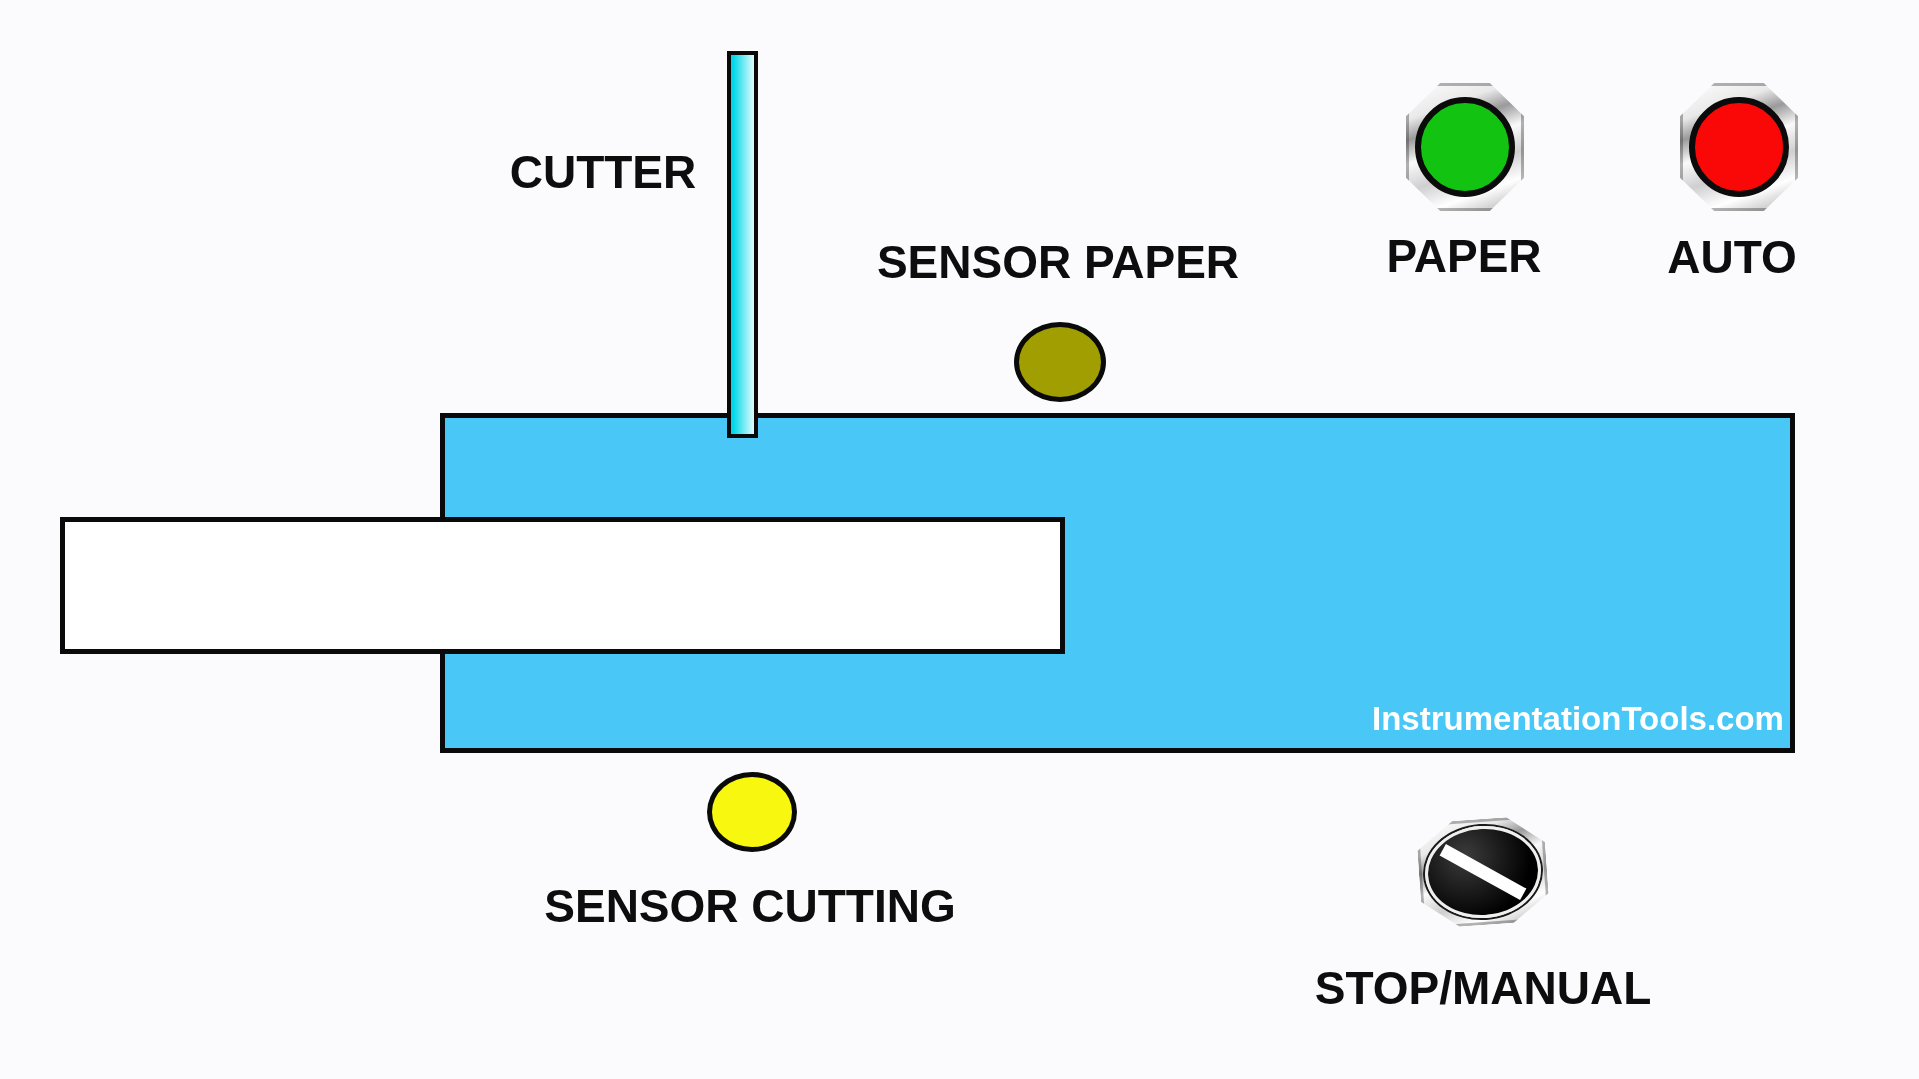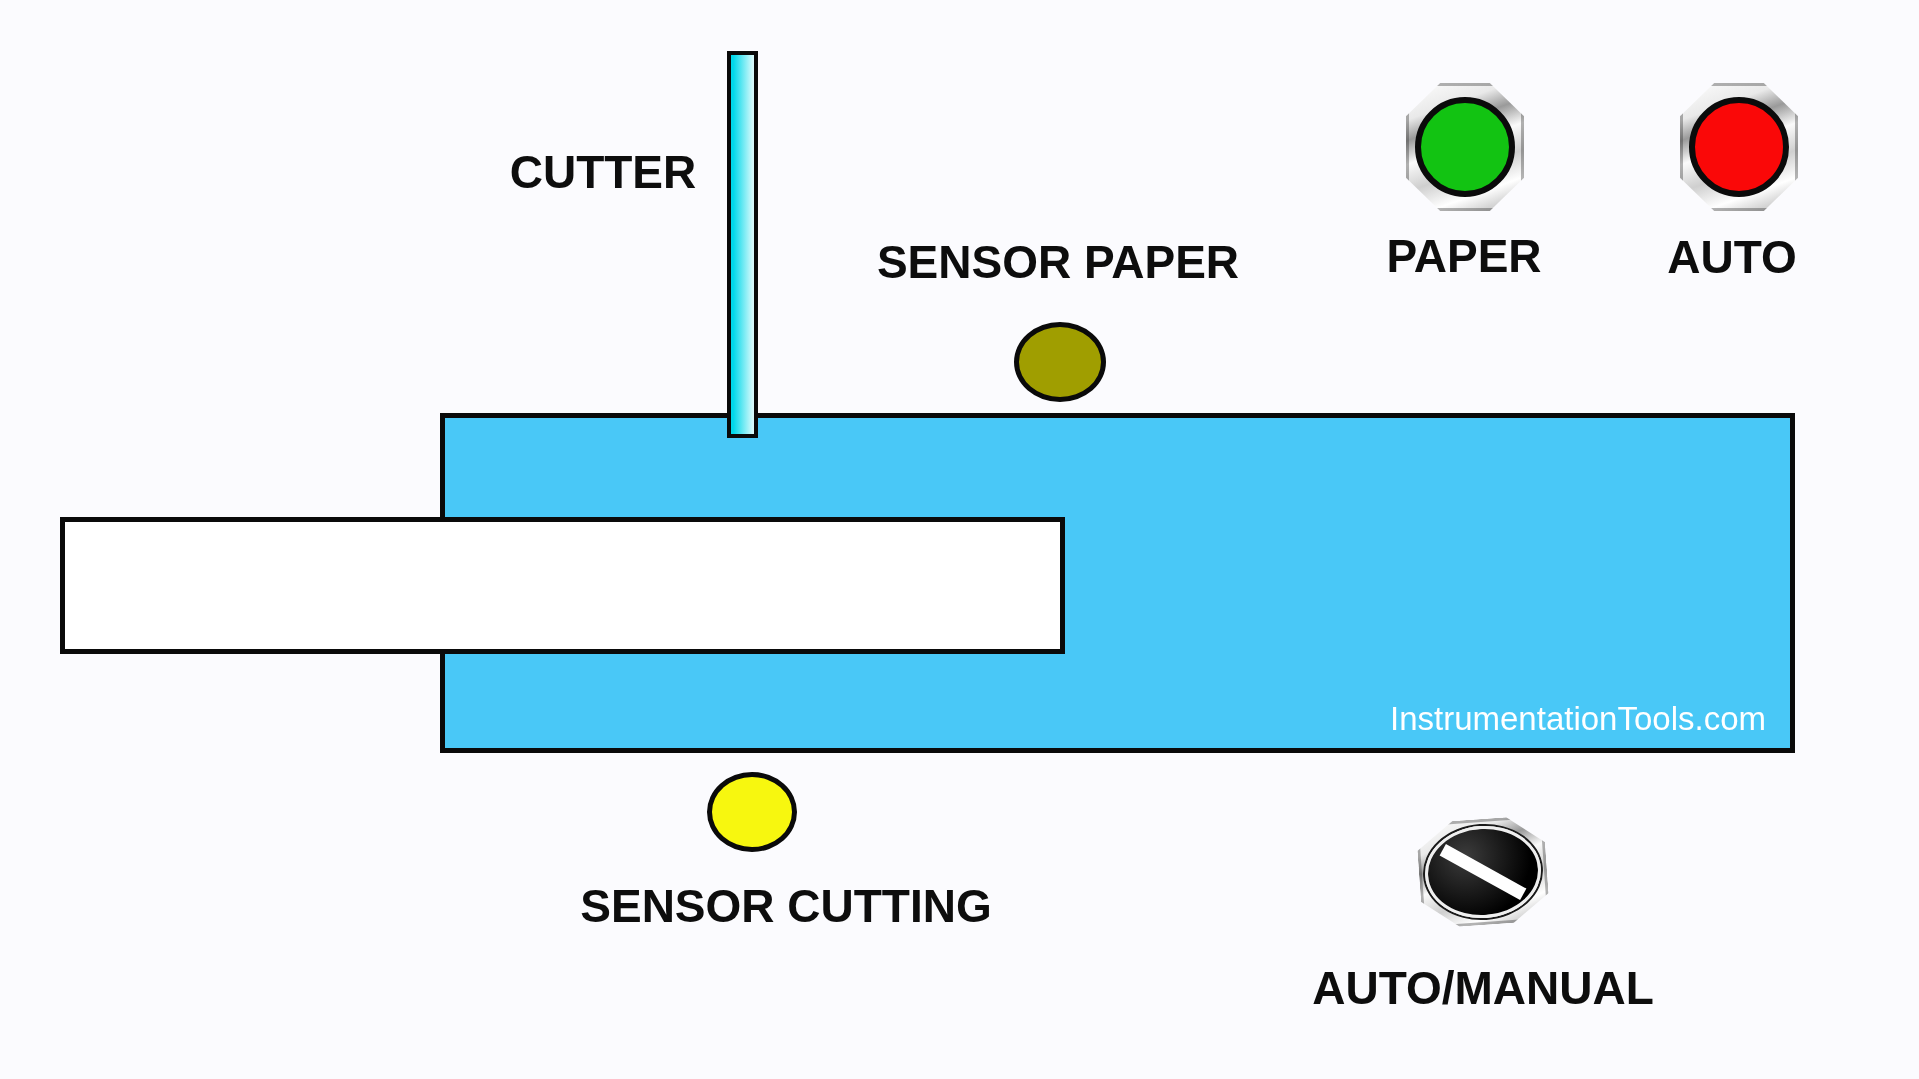--- a/index.html
+++ b/index.html
@@ -38,21 +38,21 @@
   .cutter-bar{
     position:absolute;left:727px;top:51px;
     width:23px;height:379px;
     background:linear-gradient(to right,var(--cutter_cyan,#00D8EA) 10%,var(--cutter_cyan_light,#D8FAFC) 95%);
     border:4px solid var(--outline,#0A0A0A);
     z-index:3;
   }
   .watermark{
     position:absolute;left:1578px;top:719px;
     transform:translate(-50%,-50%);
-    font-size:33px;font-weight:400;
+    font-size:33px;font-weight:700;
     color:var(--watermark_white,#FFFFFF);
     white-space:nowrap;z-index:4;
   }
   
   .sensor{
     position:absolute;border-radius:50%;
     border:5px solid var(--outline,#0A0A0A);
     z-index:4;
   }
   .sensor.paper-sensor{left:1014px;top:322px;width:82px;height:70px;background:var(--sensor_paper_olive,#A09E00);}
@@ -107,22 +107,22 @@
   <div class="conveyor"></div>
   <div class="paper"></div>
   <div class="cutter-bar"></div>
 
   <div class="label" style="left:1058px;top:262px;">SENSOR PAPER</div>
   <div class="label" style="left:603px;top:172px;">CUTTER</div>
   <div class="label" style="left:1464px;top:256px;">PAPER</div>
   <div class="label" style="left:1732px;top:257px;">AUTO</div>
   <div class="label" style="left:630px;top:587px;">PAPER</div>
   <div class="label" style="left:1585px;top:577px;">CONVEYOR</div>
-  <div class="label" style="left:786px;top:906px;">SENSOR CUTTING</div>
-  <div class="label" style="left:1483px;top:988px;">AUTO/MANUAL</div>
+  <div class="label" style="left:750px;top:906px;">SENSOR CUTTING</div>
+  <div class="label" style="left:1483px;top:988px;">STOP/MANUAL</div>
   <div class="watermark">InstrumentationTools.com</div>
 
   <div class="sensor paper-sensor"></div>
   <div class="sensor cutting-sensor"></div>
 
   <div class="pushbutton" style="left:1465px;top:147px;">
     <div class="octagon"></div>
     <div class="btn-face green"></div>
   </div>
   <div class="pushbutton" style="left:1739px;top:147px;">

